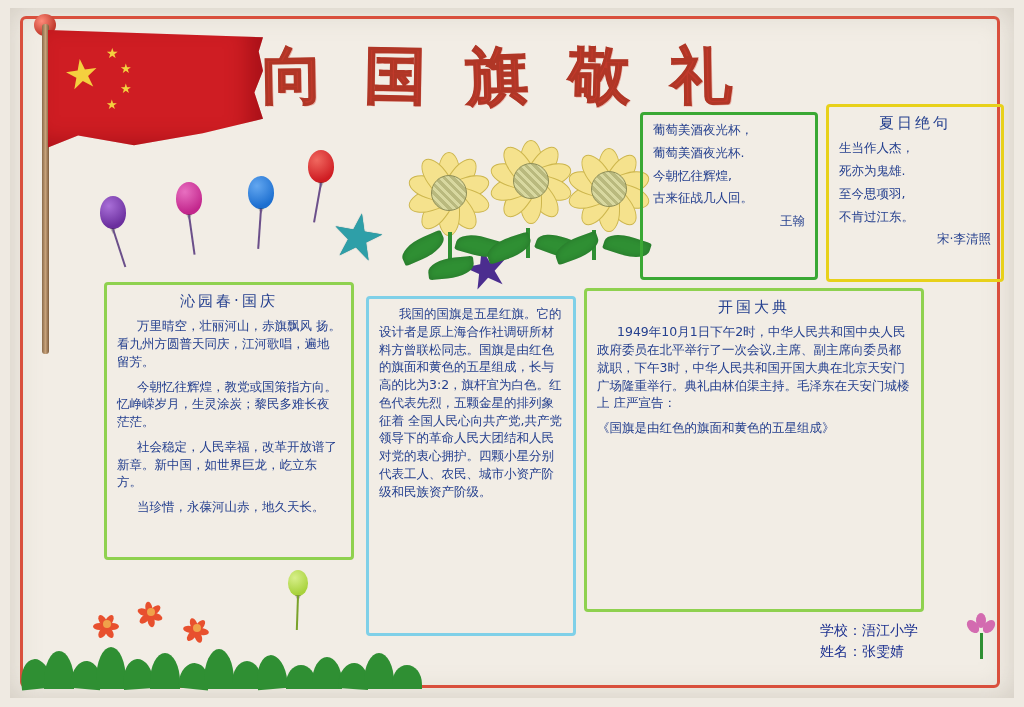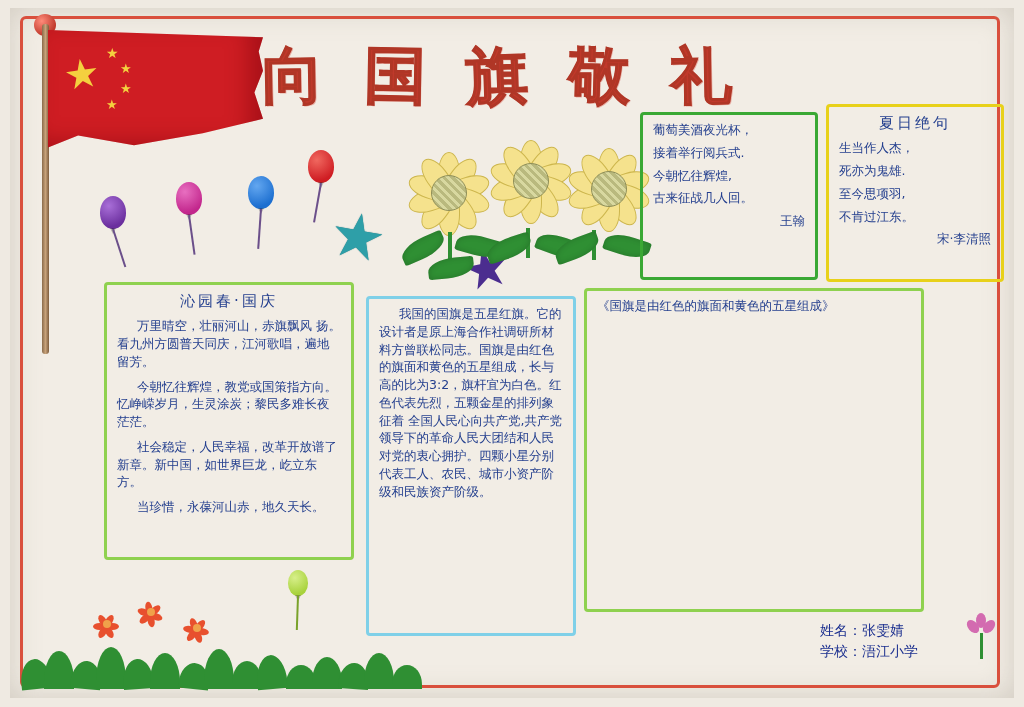--- a/index.html
+++ b/index.html
@@ -254,21 +254,21 @@
     <div class="leaf" style="left:50px;top:8px;transform:rotate(20deg);"></div>
   </div>
   <div class="leafgroup" style="left:548px;top:230px;">
     <div class="stem" style="left:44px;top:0;height:30px;"></div>
     <div class="leaf" style="left:6px;top:8px;transform:rotate(-20deg);"></div>
     <div class="leaf" style="left:56px;top:6px;transform:rotate(18deg);"></div>
   </div>
 
   <div class="box hand" id="box-liangzhou">
     <p class="line">葡萄美酒夜光杯，</p>
-    <p class="line">接着举行阅兵式.</p>
+    <p class="line">葡萄美酒夜光杯.</p>
     <p class="line">今朝忆往辉煌,</p>
     <p class="line">古来征战几人回。</p>
     <p class="sig">王翰</p>
   </div>
 
   <div class="box hand" id="box-xiari">
     <span class="bt">夏日绝句</span>
     <p class="line">生当作人杰，</p>
     <p class="line">死亦为鬼雄.</p>
     <p class="line">至今思项羽,</p>
@@ -282,26 +282,28 @@
     <p>今朝忆往辉煌，教党或国策指方向。忆峥嵘岁月，生灵涂炭；黎民多难长夜茫茫。</p>
     <p>社会稳定，人民幸福，改革开放谱了新章。新中国，如世界巨龙，屹立东方。</p>
     <p>当珍惜，永葆河山赤，地久天长。</p>
   </div>
 
   <div class="box hand" id="box-guoqi">
     <p>我国的国旗是五星红旗。它的设计者是原上海合作社调研所材料方曾联松同志。国旗是由红色的旗面和黄色的五星组成，长与高的比为3:2，旗杆宜为白色。红色代表先烈，五颗金星的排列象征着 全国人民心向共产党,共产党领导下的革命人民大团结和人民对党的衷心拥护。四颗小星分别代表工人、农民、城市小资产阶级和民族资产阶级。</p>
   </div>
 
   <div class="box hand" id="box-kaiguo">
+    <span class="bt">开国大典</span>
+    <p>1949年10月1日下午2时，中华人民共和国中央人民政府委员在北平举行了一次会议,主席、副主席向委员都就职，下午3时，中华人民共和国开国大典在北京天安门广场隆重举行。典礼由林伯渠主持。毛泽东在天安门城楼上 庄严宣告：</p>
     <p class="noind">《国旗是由红色的旗面和黄色的五星组成》</p>
   </div>
 
   <div class="sigblock hand">
+    <div>学校：浯江小学</div>
     <div>姓名：张雯婧</div>
-    <div>学校：浯江小学</div>
   </div>
 
   <div class="grass">
     <div class="blade" style="left:0px;height:30px;transform:rotate(-6deg);"></div>
     <div class="blade" style="left:22px;height:38px;"></div>
     <div class="blade" style="left:48px;height:28px;transform:rotate(5deg);"></div>
     <div class="blade" style="left:74px;height:42px;"></div>
     <div class="blade" style="left:102px;height:30px;transform:rotate(-4deg);"></div>
     <div class="blade" style="left:128px;height:36px;"></div>
     <div class="blade" style="left:156px;height:26px;transform:rotate(6deg);"></div>

